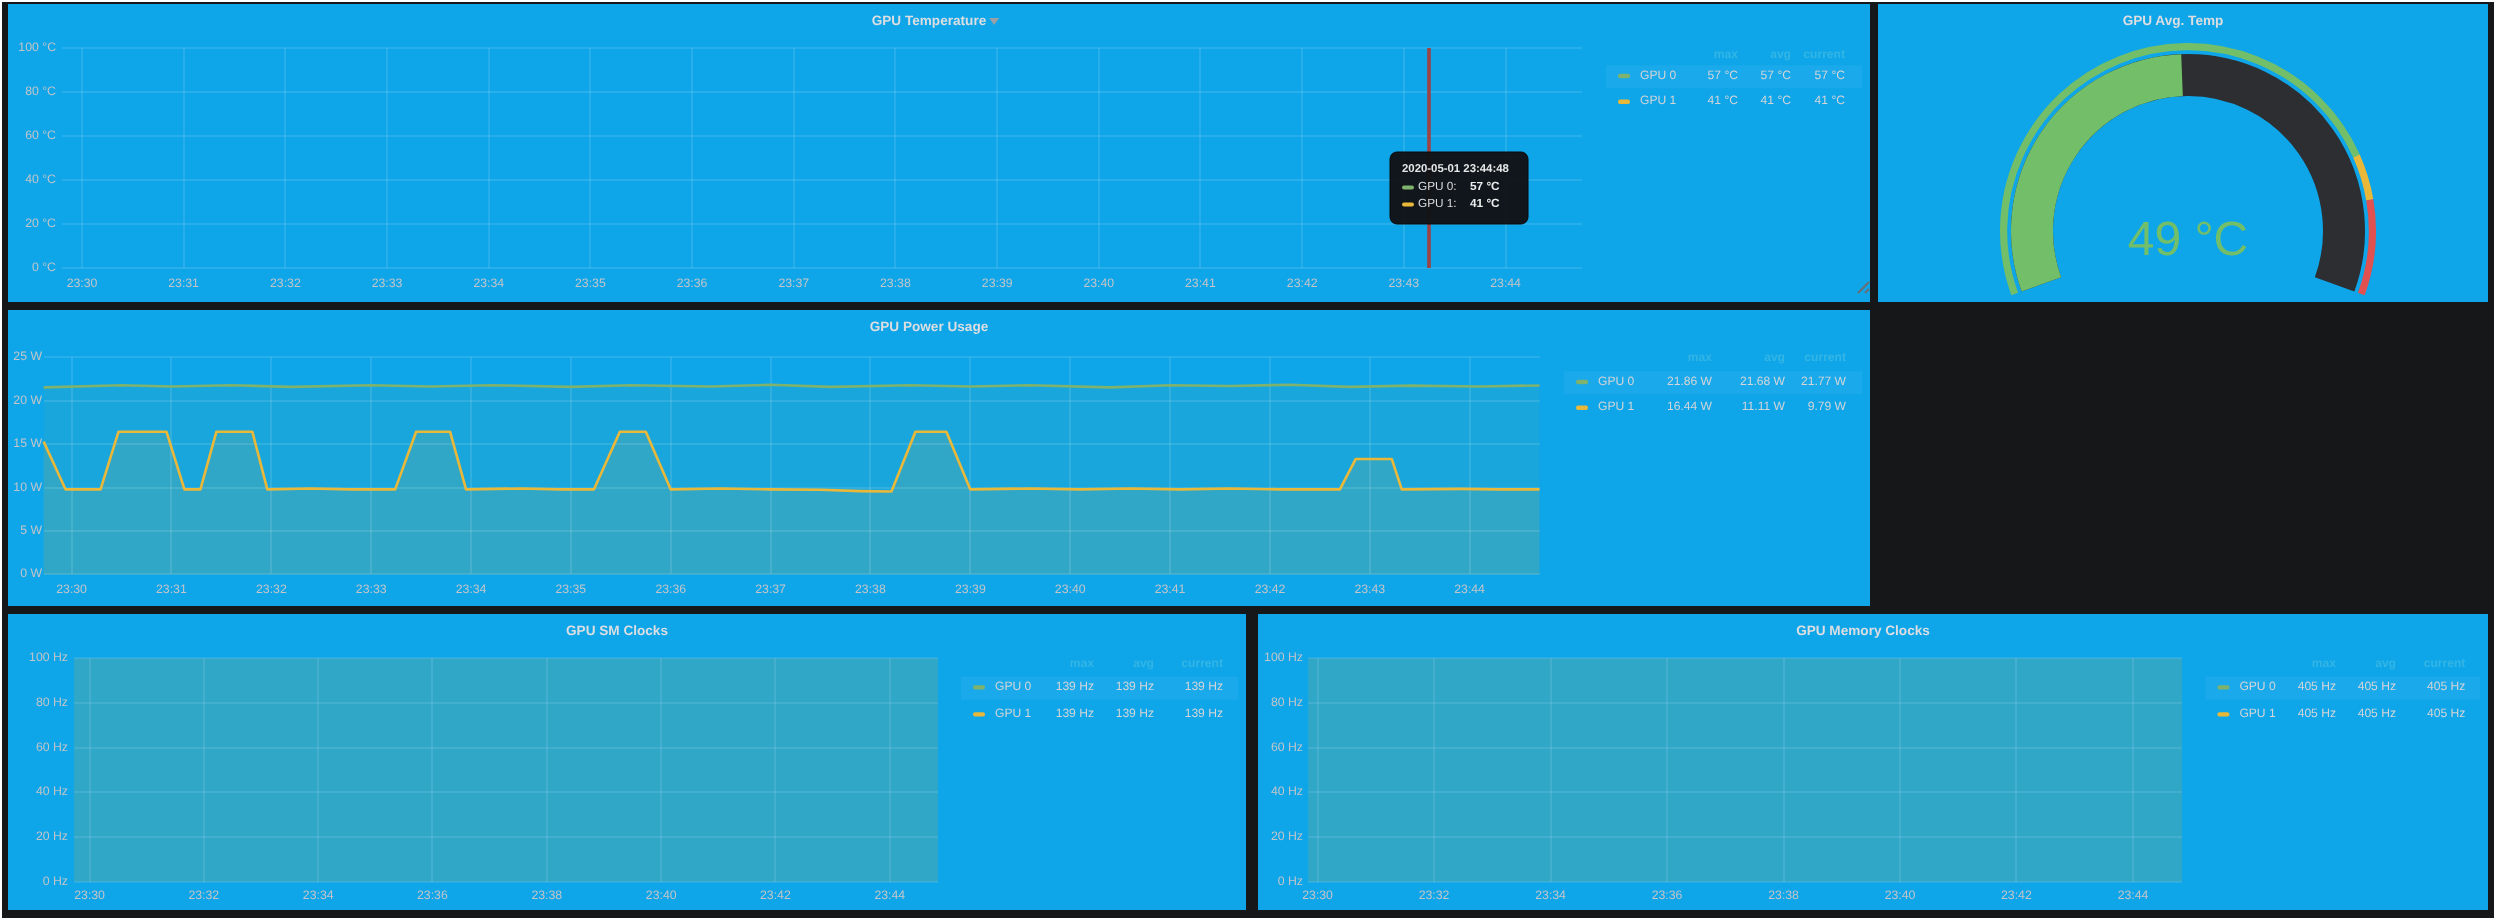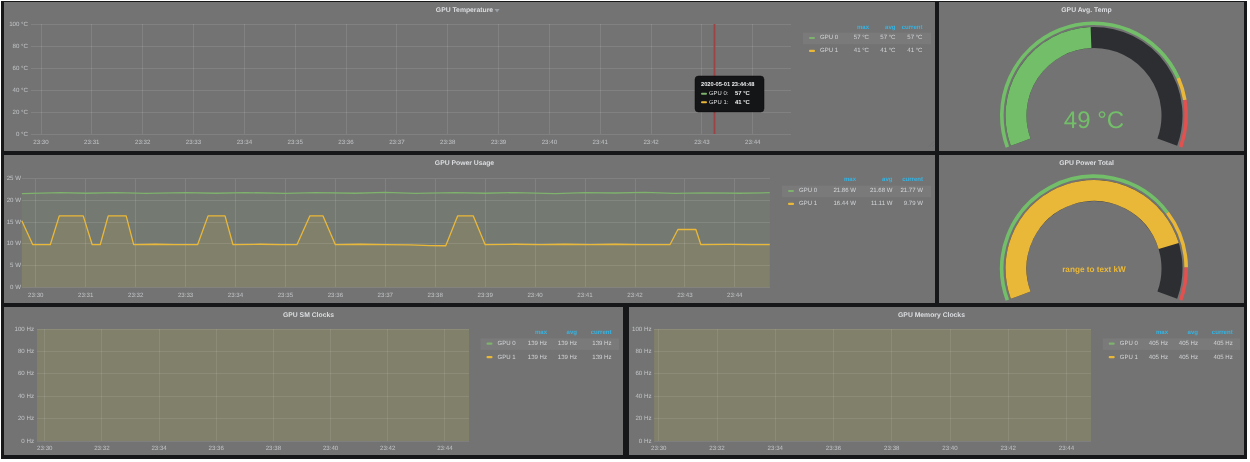--- a/index.html
+++ b/index.html
@@ -1,19 +1,19 @@
 <!DOCTYPE html>
 <html><head>
 <meta charset="utf-8">
 <style>
   * { margin:0; padding:0; box-sizing:border-box; }
   html,body { width:1250px; height:462px; background:#ffffff; overflow:hidden;
               font-family:"Liberation Sans", sans-serif; }
   .bg { position:absolute; left:1px; top:1px; width:1246px; height:458px; background:#161719; }
-  .panel { position:absolute; background:#737373;text-decoration:underline; }
+  .panel { position:absolute; background:#0ea5e9;text-decoration:underline; }
   svg { display:block; -webkit-font-smoothing:antialiased; text-rendering:geometricPrecision; }
 </style>
 </head>
 <body>
 <div class="bg">
   <div class="panel" style="left:3px;top:1px;width:931px;height:149px">
       <svg width="931" height="149" font-family="Liberation Sans, sans-serif">
         <text x="460.5" y="10.3" text-anchor="middle" font-size="6.8" font-weight="bold" fill="#dcdee1">GPU Temperature</text>
         <path d="M 490.566 7 l 5 0 l -2.5 3.5 z" fill="#9aa0a6"></path>
         <g stroke="rgba(255,255,255,0.105)" stroke-width="1" shape-rendering="crispEdges">
@@ -159,33 +159,20 @@
         <text x="852" y="36.3" text-anchor="end" font-size="6.05" fill="#d3d5d8" dominant-baseline="central">21.86 W</text>
         <text x="888.5" y="36.3" text-anchor="end" font-size="6.05" fill="#d3d5d8" dominant-baseline="central">21.68 W</text>
         <text x="919" y="36.3" text-anchor="end" font-size="6.05" fill="#d3d5d8" dominant-baseline="central">21.77 W</text>
         <rect x="784" y="47.800000000000004" width="6" height="2.2" rx="1" fill="#eab839"></rect>
         <text x="795" y="49.2" font-size="6.05" fill="#d3d5d8" dominant-baseline="central">GPU 1</text>
         <text x="852" y="49.2" text-anchor="end" font-size="6.05" fill="#d3d5d8" dominant-baseline="central">16.44 W</text>
         <text x="888.5" y="49.2" text-anchor="end" font-size="6.05" fill="#d3d5d8" dominant-baseline="central">11.11 W</text>
         <text x="919" y="49.2" text-anchor="end" font-size="6.05" fill="#d3d5d8" dominant-baseline="central">9.79 W</text>
       </svg>
     </div>
-  <div class="panel" style="left:938px;top:154px;width:305px;height:148px">
-      <svg width="305" height="148" font-family="Liberation Sans, sans-serif">
-        <path d="M 81.70 140.18 A 78 78 0 1 1 228.30 140.18" stroke="#2c2e31" stroke-width="21" fill="none"></path>
-        <path d="M 81.70 140.18 A 78 78 0 1 1 229.69 91.03" stroke="#eab839" stroke-width="21" fill="none"></path>
-        <path d="M 68.36 145.03 A 92.2 92.2 0 0 1 228.44 57.76" stroke="#73bf69" stroke-width="3.6" fill="none"></path>
-        <path d="M 228.44 57.76 A 92.2 92.2 0 0 1 247.19 112.41" stroke="#eab839" stroke-width="3.6" fill="none"></path>
-        <path d="M 247.19 112.41 A 92.2 92.2 0 0 1 241.64 145.03" stroke="#e1514f" stroke-width="3.6" fill="none"></path>
-        <text x="155.0" y="114.5" text-anchor="middle" font-size="8.2" font-weight="bold" fill="#eab839" dominant-baseline="central">range to text kW</text>
-      </svg>
-      <svg width="305" height="148" font-family="Liberation Sans, sans-serif" style="position:absolute;left:0;top:0">
-        <text x="147.5" y="10.3" text-anchor="middle" font-size="6.8" font-weight="bold" fill="#dcdee1">GPU Power Total</text>
-      </svg>
-    </div>
   <div class="panel" style="left:3px;top:306px;width:619px;height:148px">
       <svg width="619" height="148" font-family="Liberation Sans, sans-serif">
         <text x="304.5" y="10.3" text-anchor="middle" font-size="6.8" font-weight="bold" fill="#dcdee1">GPU SM Clocks</text>
         <rect x="33" y="22.0" width="432" height="112.0" fill="rgba(126,178,109,0.10)"></rect>
         <rect x="33" y="22.0" width="432" height="112.0" fill="rgba(234,184,57,0.12)"></rect>
         <g stroke="rgba(255,255,255,0.09)" stroke-width="1" shape-rendering="crispEdges">
           <line x1="33" y1="22.00" x2="465" y2="22.00"></line>
           <line x1="33" y1="44.40" x2="465" y2="44.40"></line>
           <line x1="33" y1="66.80" x2="465" y2="66.80"></line>
           <line x1="33" y1="89.20" x2="465" y2="89.20"></line>

